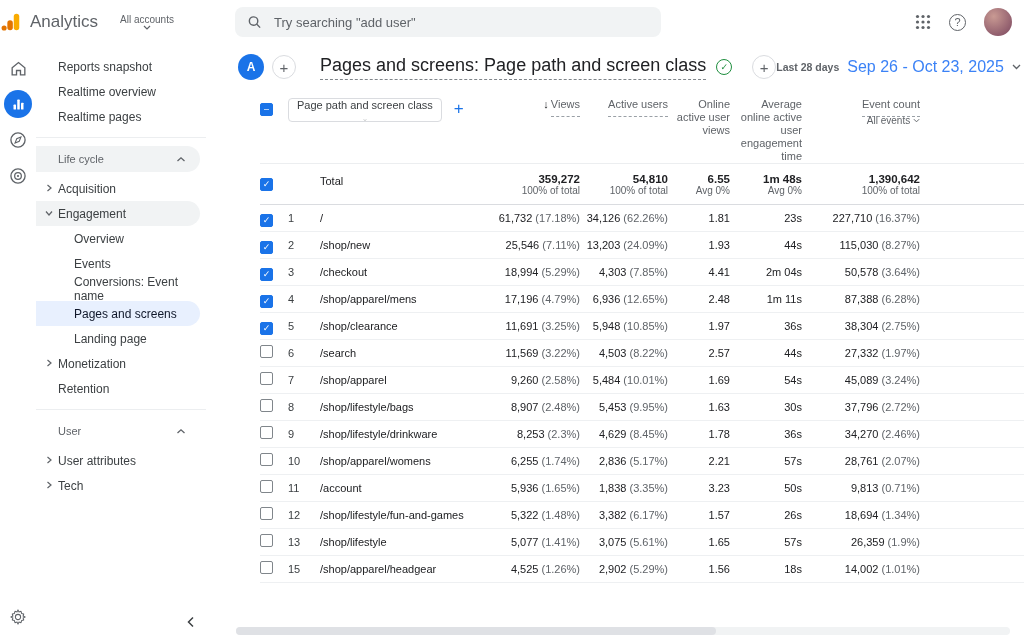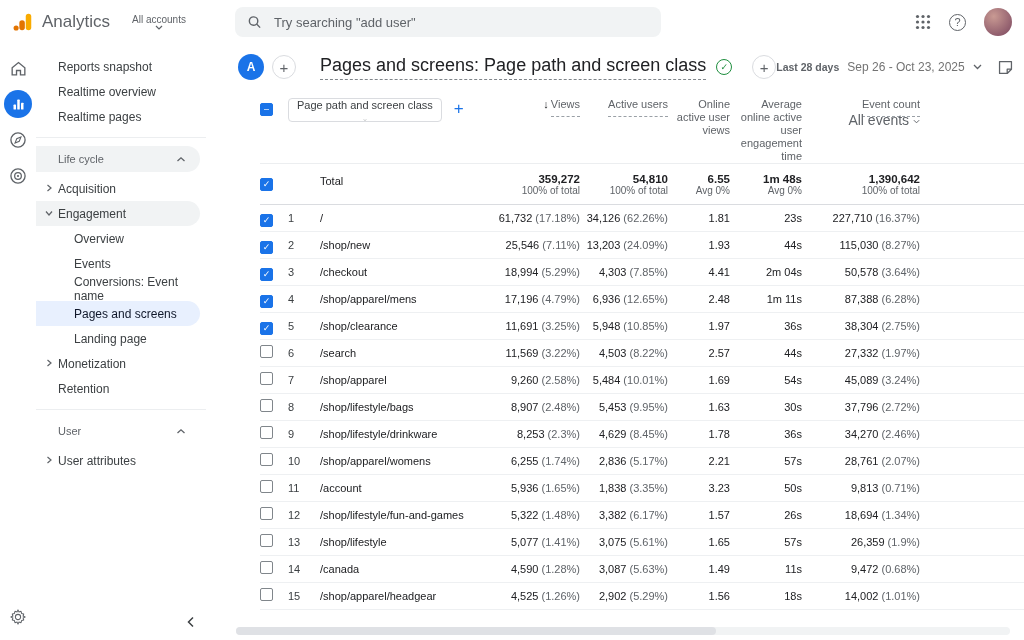--- a/index.html
+++ b/index.html
@@ -2,21 +2,21 @@
 <html><head>
 <meta charset="utf-8">
 <style>
   html,body{margin:0;padding:0;width:1024px;height:640px;overflow:hidden;background:#fff;
     font-family:"Liberation Sans",sans-serif;color:#202124;}
   *{box-sizing:border-box;}
   svg{display:block;}
 
   
   .topbar{position:absolute;left:0;top:0;right:0;height:44px;background:#fff;display:flex;align-items:center;z-index:6;}
-  .logo-area{display:flex;align-items:center;padding-left:12px;}
+  .logo-area{display:flex;align-items:center;}
   .app-name{font-size:17px;color:#5f6368;margin-left:8px;}
   .acct{display:flex;flex-direction:column;align-items:center;margin-left:22px;cursor:pointer;}
   .acct-label{font-size:10px;color:#5f6368;}
   .searchbar{position:absolute;left:235px;top:7px;width:426px;height:30px;background:#f1f3f4;border-radius:8px;
     display:flex;align-items:center;padding:0 12px;gap:10px;}
   .searchbar input{border:none;outline:none;background:transparent;font-size:13px;color:#3c4043;width:100%;font-family:inherit;}
   .searchbar input::placeholder{color:#5f6368;}
   .top-right{position:absolute;right:12px;top:0;height:44px;display:flex;align-items:center;gap:18px;}
   .help{width:17px;height:17px;border:1.5px solid #5f6368;border-radius:50%;color:#5f6368;font-size:11px;
     display:flex;align-items:center;justify-content:center;cursor:pointer;}
@@ -47,21 +47,21 @@
   .circ-avatar{width:26px;height:26px;border-radius:50%;background:#1a73e8;color:#fff;font-size:12px;font-weight:bold;
     display:flex;align-items:center;justify-content:center;flex:none;cursor:pointer;}
   .circ-plus{width:24px;height:24px;border-radius:50%;border:1px solid #dadce0;color:#5f6368;font-size:15px;
     display:flex;align-items:center;justify-content:center;flex:none;margin-left:8px;cursor:pointer;}
   .rpt-title{font-size:18px;color:#202124;margin-left:24px;border-bottom:1px dashed #80868b;padding-bottom:3px;white-space:nowrap;cursor:pointer;}
   .ok-badge{width:16px;height:16px;border-radius:50%;border:1.5px solid #1e8e3e;color:#1e8e3e;font-size:9px;
     display:flex;align-items:center;justify-content:center;margin-left:10px;flex:none;}
   .hdr-right{margin-left:auto;display:flex;align-items:center;gap:15px;padding-right:4px;}
   .date-range{display:flex;align-items:center;gap:8px;white-space:nowrap;cursor:pointer;}
   .dr-label{font-size:10.5px;color:#5f6368;font-weight:bold;}
-  .dr-value{font-size:12px;color:#737373;}
+  .dr-value{font-size:16px;color:#3b82f6;}
   .hicon{cursor:pointer;}
 
   
   .tbl{margin-left:54px;}
   .c{flex:none;}
   .col-cb{width:28px;}
   .col-num{width:32px;font-size:11px;color:#3c4043;}
   .col-path{width:160px;font-size:11px;color:#202124;}
   .col-dim{width:192px;display:flex;align-items:flex-start;gap:12px;}
   .col-v1{width:100px;}
@@ -69,21 +69,21 @@
   .col-v3{width:62px;}
   .col-v4{width:72px;}
   .col-v5{width:118px;}
   .vr{text-align:right;font-size:11px;color:#202124;white-space:nowrap;}
   .pct{color:#5f6368;}
 
   .thead{display:flex;align-items:flex-start;padding-top:8px;min-height:66px;}
   .hcell{text-align:right;font-size:11px;line-height:13px;color:#5f6368;}
   .dash-u{border-bottom:1px dashed #9aa0a6;padding-bottom:6px;cursor:pointer;}
   .sort-arrow{color:#202124;font-size:11px;margin-right:2px;}
-  .hsub{font-size:14px;color:#5f6368;margin-top:3px;white-space:nowrap;cursor:pointer;}
+  .hsub{font-size:10px;color:#5f6368;margin-top:3px;white-space:nowrap;cursor:pointer;}
   .chip{border:1px solid #dadce0;border-radius:4px;height:24px;display:flex;align-items:center;gap:8px;
     padding:0 8px;font-size:11px;color:#3c4043;white-space:nowrap;cursor:pointer;flex-direction:column;}
   .addplus{color:#1a73e8;font-size:17px;line-height:22px;cursor:pointer;}
 
   .cbx{width:13px;height:13px;border:1.5px solid #80868b;border-radius:2px;display:inline-flex;align-items:center;
     justify-content:center;font-size:9px;color:#fff;background:#fff;cursor:pointer;line-height:1;}
   .cbx.on{background:#1a73e8;border-color:#1a73e8;}
 
   .trow-total{display:flex;align-items:flex-start;border-top:1px solid #eceef0;border-bottom:1px solid #dadce0;padding:9px 0 8px 0;}
   .tmain{font-size:11.5px;font-weight:bold;color:#202124;text-align:right;white-space:nowrap;}
@@ -231,20 +231,26 @@
         <svg width="10" height="7" viewBox="0 0 10 7">
           <path d="M1.5 5 L5 1.8 L8.5 5" fill="none" stroke="#5f6368" stroke-width="1.3"></path>
         </svg>
       </div>
       <div class="sb-item lvl1">
         <svg class="arr" width="8" height="8" viewBox="0 0 8 8">
           <path d="M2.5 1 L6 4 L2.5 7" fill="none" stroke="#5f6368" stroke-width="1.2"></path>
         </svg>
         <span>User attributes</span>
       </div>
+      <div class="sb-item lvl1">
+        <svg class="arr" width="8" height="8" viewBox="0 0 8 8">
+          <path d="M2.5 1 L6 4 L2.5 7" fill="none" stroke="#5f6368" stroke-width="1.2"></path>
+        </svg>
+        <span>Tech</span>
+      </div>
     </div>
   <div class="sb-collapse">
     <svg width="10" height="12" viewBox="0 0 10 12">
         <path d="M7 1.5 L2.5 6 L7 10.5" fill="none" stroke="#3c4043" stroke-width="1.5"></path>
       </svg>
   </div>
 </div>
 
 <div class="main">
 
@@ -461,30 +467,20 @@
           <div class="c col-num">13</div>
           <div class="c col-path">/shop/lifestyle</div>
           <div class="c col-v1 vr">5,077 <span class="pct">(1.41%)</span></div>
           <div class="c col-v2 vr">3,075 <span class="pct">(5.61%)</span></div>
           <div class="c col-v3 vr">1.65</div>
           <div class="c col-v4 vr">57s</div>
           <div class="c col-v5 vr">26,359 <span class="pct">(1.9%)</span></div>
         </div>
         <div class="trow">
           <div class="c col-cb"><span class="cbx"></span></div>
-          <div class="c col-num">14</div>
-          <div class="c col-path">/canada</div>
-          <div class="c col-v1 vr">4,590 <span class="pct">(1.28%)</span></div>
-          <div class="c col-v2 vr">3,087 <span class="pct">(5.63%)</span></div>
-          <div class="c col-v3 vr">1.49</div>
-          <div class="c col-v4 vr">11s</div>
-          <div class="c col-v5 vr">9,472 <span class="pct">(0.68%)</span></div>
-        </div>
-        <div class="trow">
-          <div class="c col-cb"><span class="cbx"></span></div>
           <div class="c col-num">15</div>
           <div class="c col-path">/shop/apparel/headgear</div>
           <div class="c col-v1 vr">4,525 <span class="pct">(1.26%)</span></div>
           <div class="c col-v2 vr">2,902 <span class="pct">(5.29%)</span></div>
           <div class="c col-v3 vr">1.56</div>
           <div class="c col-v4 vr">18s</div>
           <div class="c col-v5 vr">14,002 <span class="pct">(1.01%)</span></div>
         </div>
       </div>
   </div>

